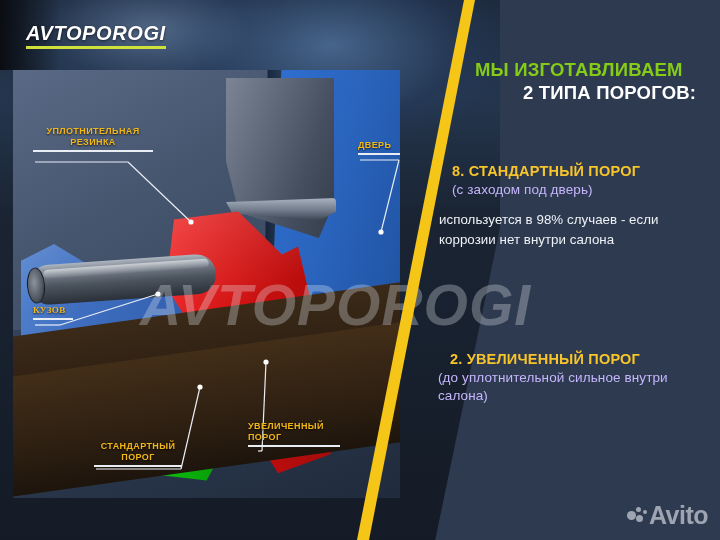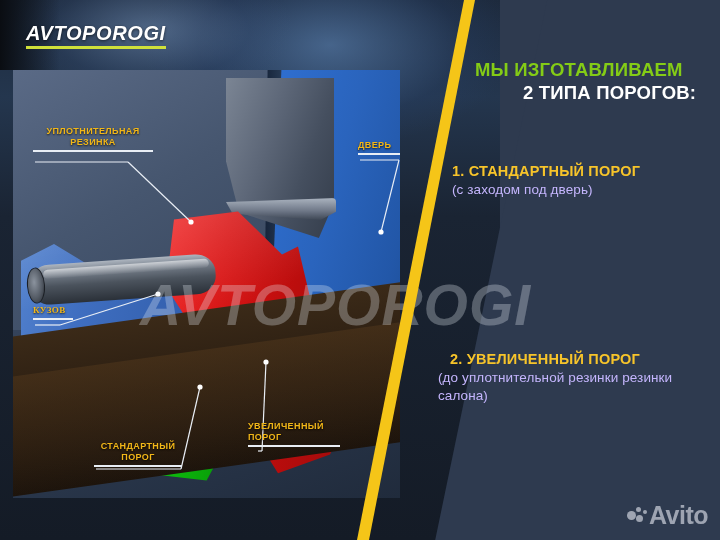--- a/index.html
+++ b/index.html
@@ -337,27 +337,28 @@
   </svg>
 
   <div class="rp-content">
 
     <div class="headline">
       <div class="h1">МЫ ИЗГОТАВЛИВАЕМ</div>
       <div class="h2">2 ТИПА ПОРОГОВ:</div>
     </div>
 
     <div class="sec sec1">
-      <div class="s-title">1. СТАНДАРТНЫЙ ПОРОГ</div>
+      <div class="s-title">8. СТАНДАРТНЫЙ ПОРОГ</div>
       <div class="s-sub">(с заходом под дверь)</div>
+      <div class="s-body">используется в 98% случаев - если коррозии нет внутри салона</div>
     </div>
 
     <div class="sec sec2">
       <div class="s-title">2. УВЕЛИЧЕННЫЙ ПОРОГ</div>
-      <div class="s-sub">(до уплотнительной резинки резинки салона)</div>
+      <div class="s-sub">(до уплотнительной сильное внутри салона)</div>
     </div>
   </div>
 
   <div class="brand">
     <div class="btext">AVTOPOROGI</div>
     <div class="bunder"></div>
   </div>
 
   <div class="avito">
     <span class="dots">

